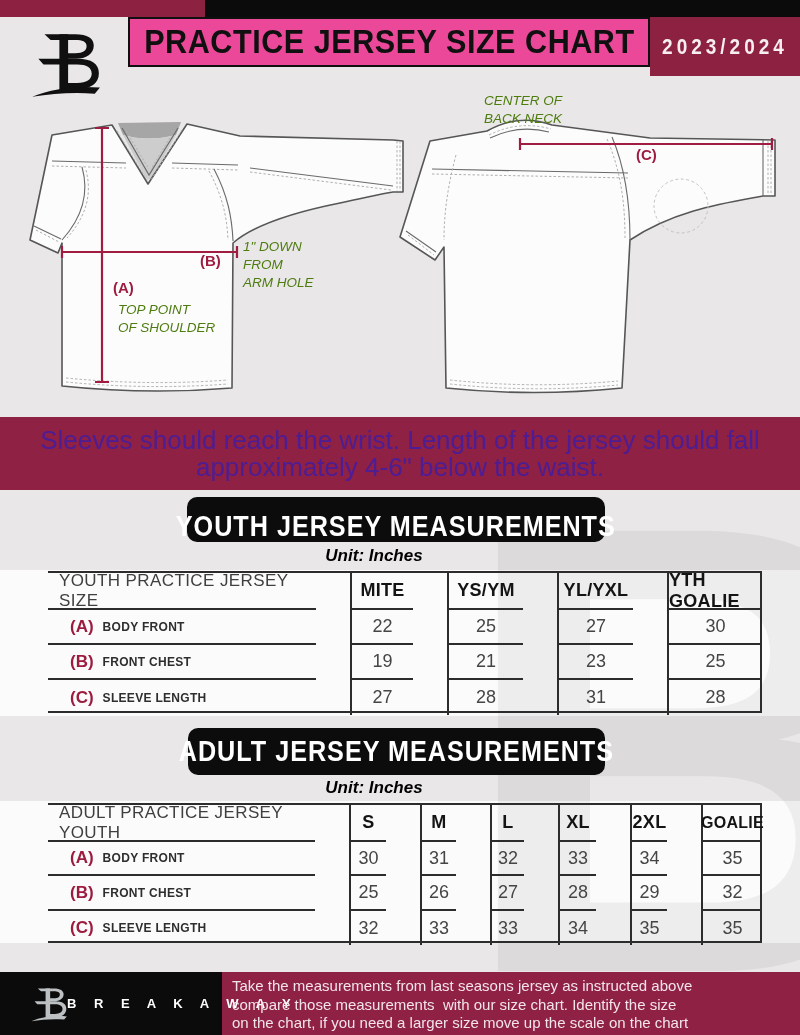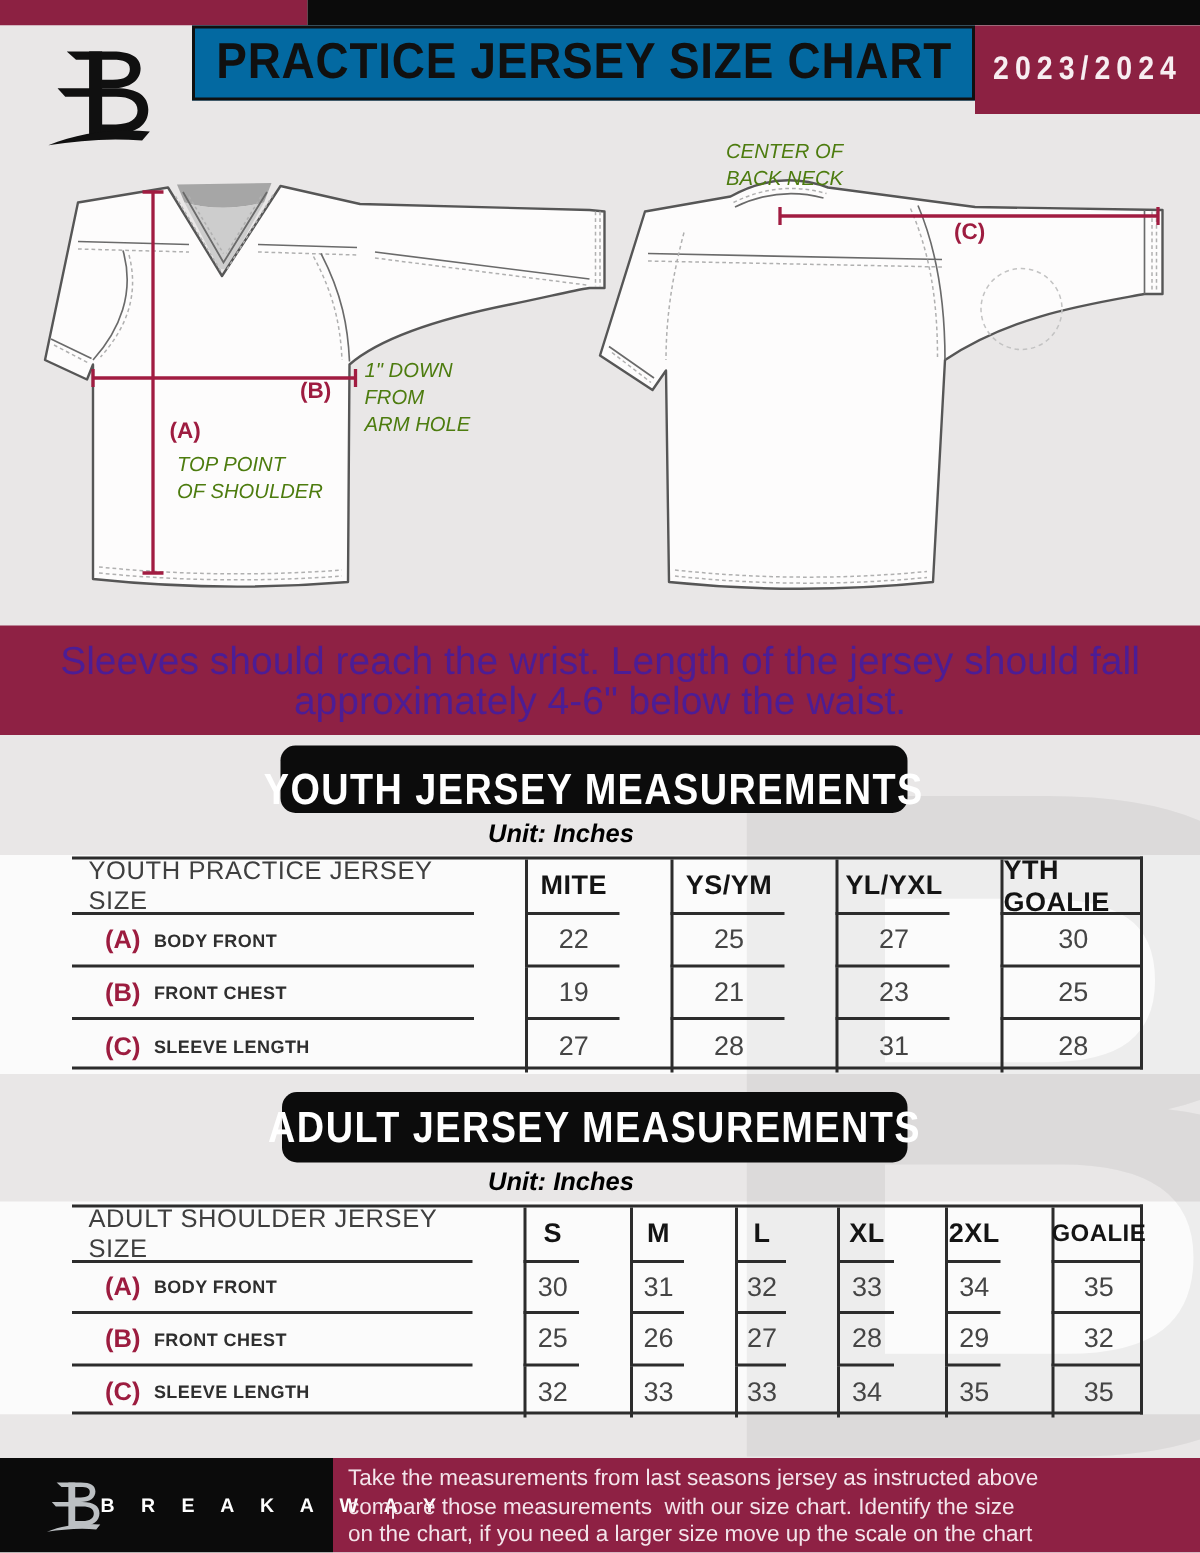--- a/index.html
+++ b/index.html
@@ -20,21 +20,21 @@
   .b-gray4{top:943px;height:29px;background:#e9e7e7;}
   .b-footer-black{top:972px;height:63px;width:222px;background:#0b0b0b;}
   .b-footer-maroon{top:972px;left:222px;width:578px;height:63px;background:#8e2144;}
 
   .watermark{position:absolute;left:455px;top:430px;z-index:1;font-size:640px;
              line-height:1;font-weight:bold;color:#000;opacity:0.05;pointer-events:none;}
 
   .z{z-index:2;}
 
   
-  .title-box{left:128px;top:17px;width:522px;height:50px;background:#0369a1;
+  .title-box{left:128px;top:17px;width:522px;height:50px;background:#ec4899;
              border:2px solid #101010;box-sizing:border-box;display:flex;
              align-items:center;justify-content:center;}
   .title-box span{font-size:30px;font-weight:800;letter-spacing:.5px;color:#101010;
              white-space:nowrap;transform:scale(1.02,1.12);}
   .season-box{left:650px;top:17px;width:150px;height:59px;background:#8c2142;
              display:flex;align-items:center;justify-content:center;}
   .season-box span{color:#f7eef1;font-size:19px;font-weight:bold;letter-spacing:4px;
              transform:scaleY(1.15);white-space:nowrap;}
 
   
@@ -208,21 +208,21 @@
     <div class="cell vline c-val" style="border-bottom:none;">31</div>
     <div class="cell vline c-val" style="border-bottom:none;">28</div>
   </div>
 
   <div class="abs z pill pill-adult">
     <span>ADULT JERSEY MEASUREMENTS</span>
   </div>
   <div class="abs z unit unit-adult">Unit: Inches</div>
 
   <div class="abs z sizetable t-adult">
-    <div class="cell c-label-head">ADULT SHOULDER JERSEY SIZE</div>
+    <div class="cell c-label-head">ADULT PRACTICE JERSEY YOUTH</div>
     <div class="cell vline c-head">S</div>
     <div class="cell vline c-head">M</div>
     <div class="cell vline c-head">L</div>
     <div class="cell vline c-head">XL</div>
     <div class="cell vline c-head">2XL</div>
     <div class="cell vline c-head" style="font-size:16px;">GOALIE</div>
 
     <div class="cell c-rowlabel">
       <span class="key">(A)</span>
       <span class="lbl">BODY FRONT</span>

